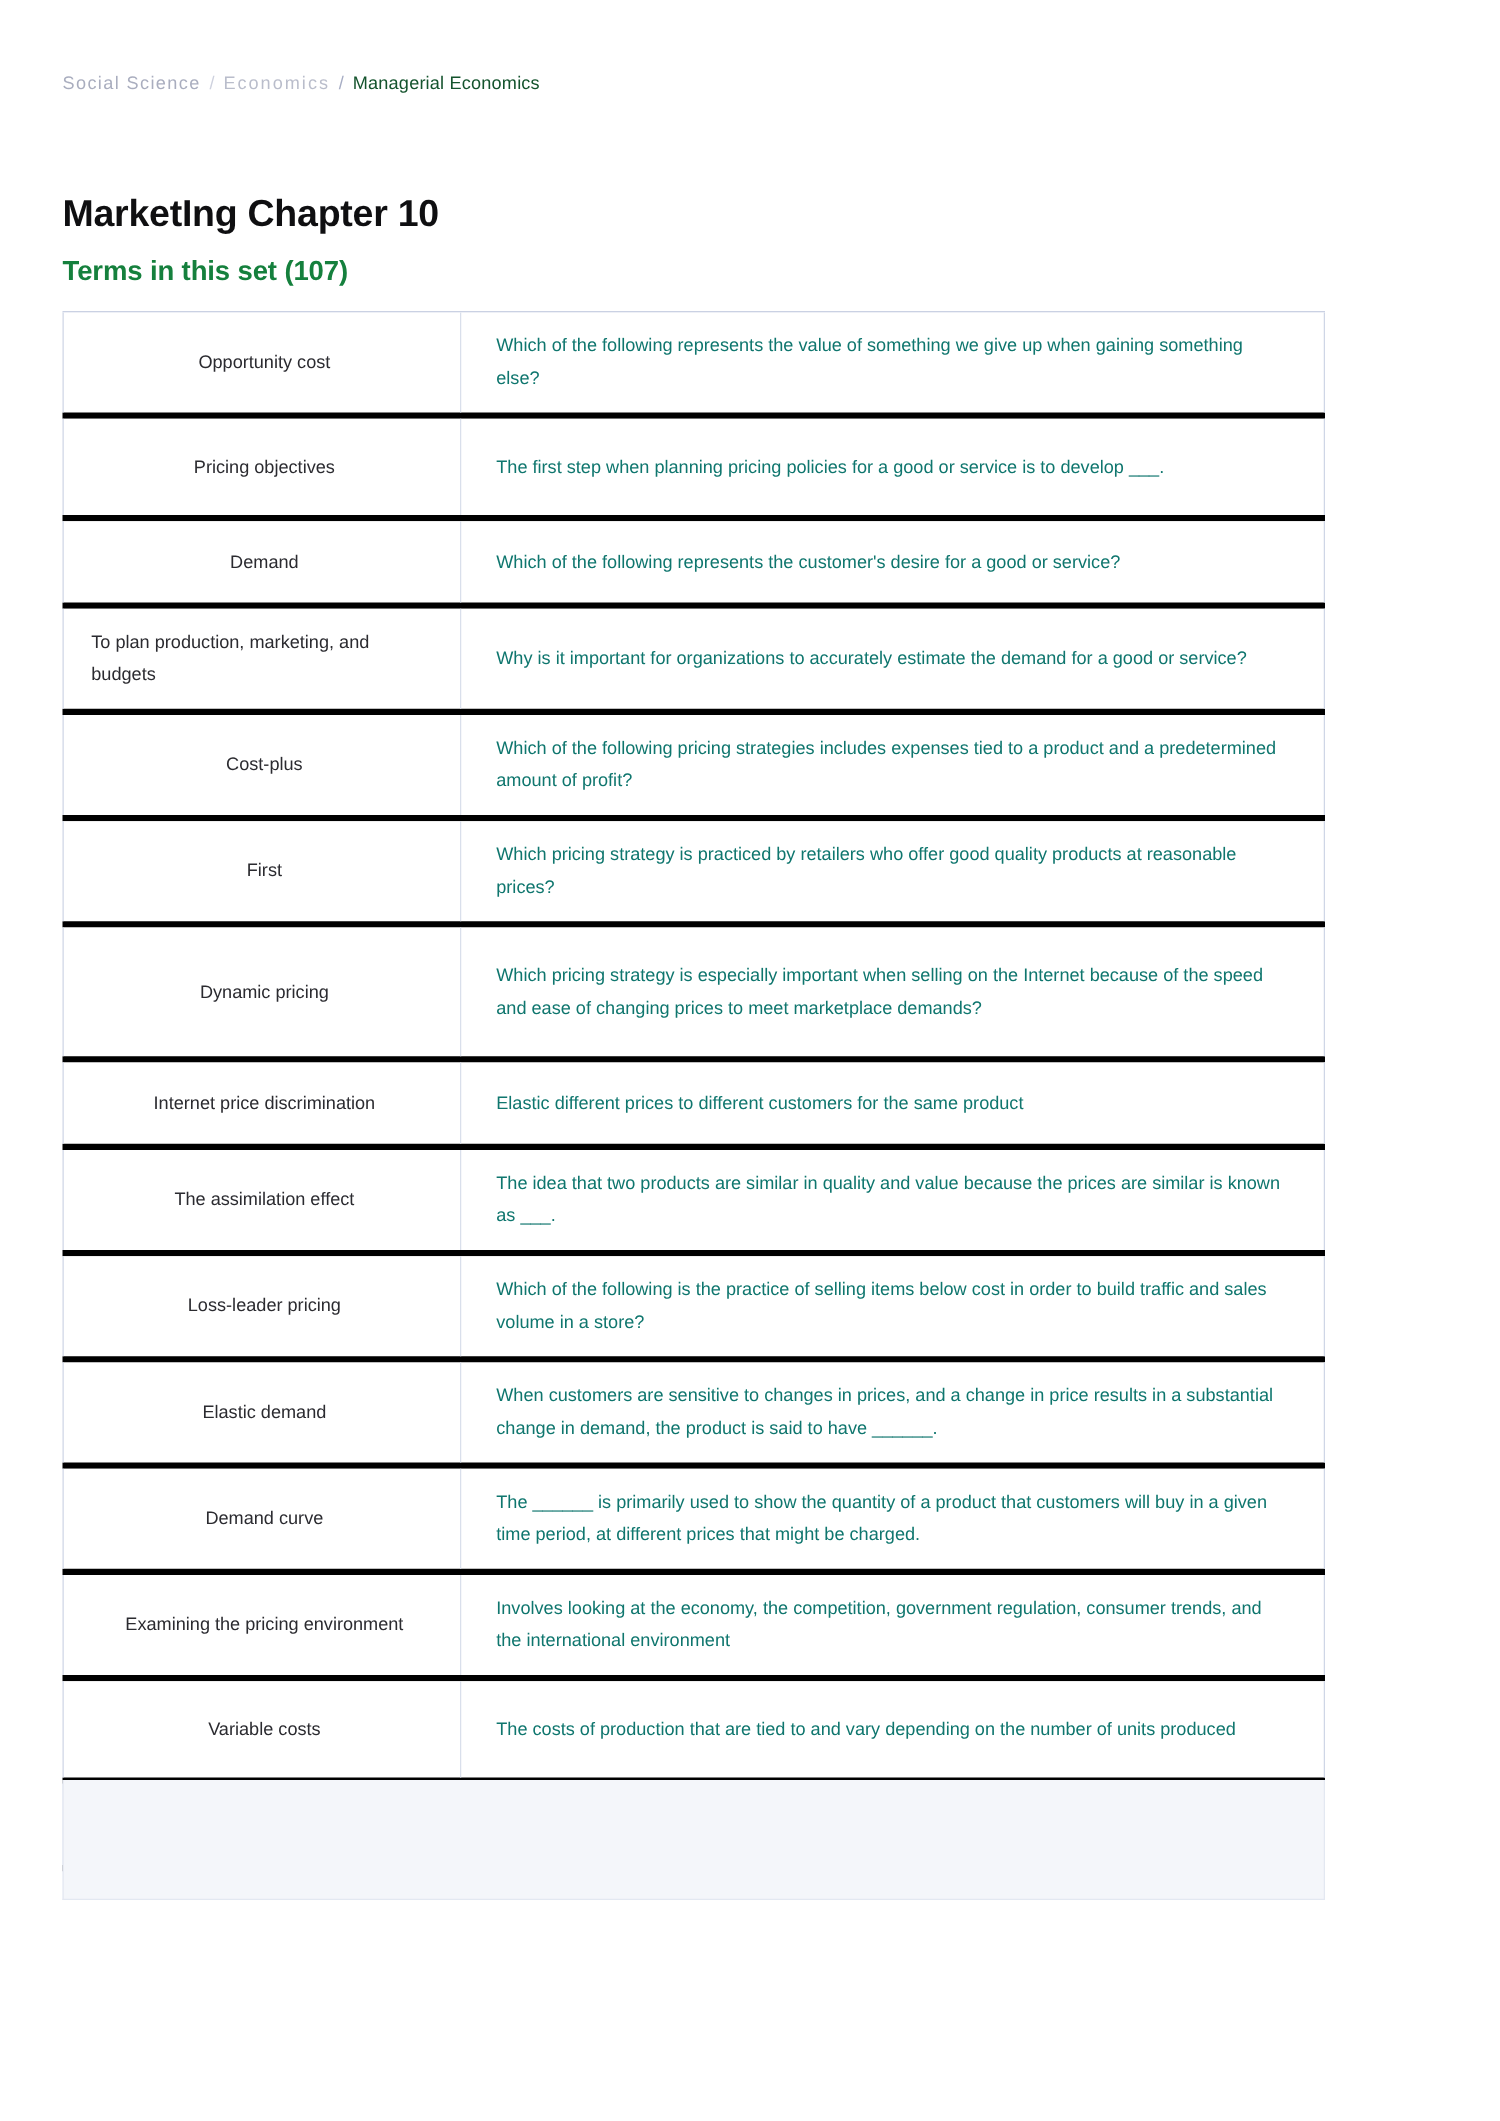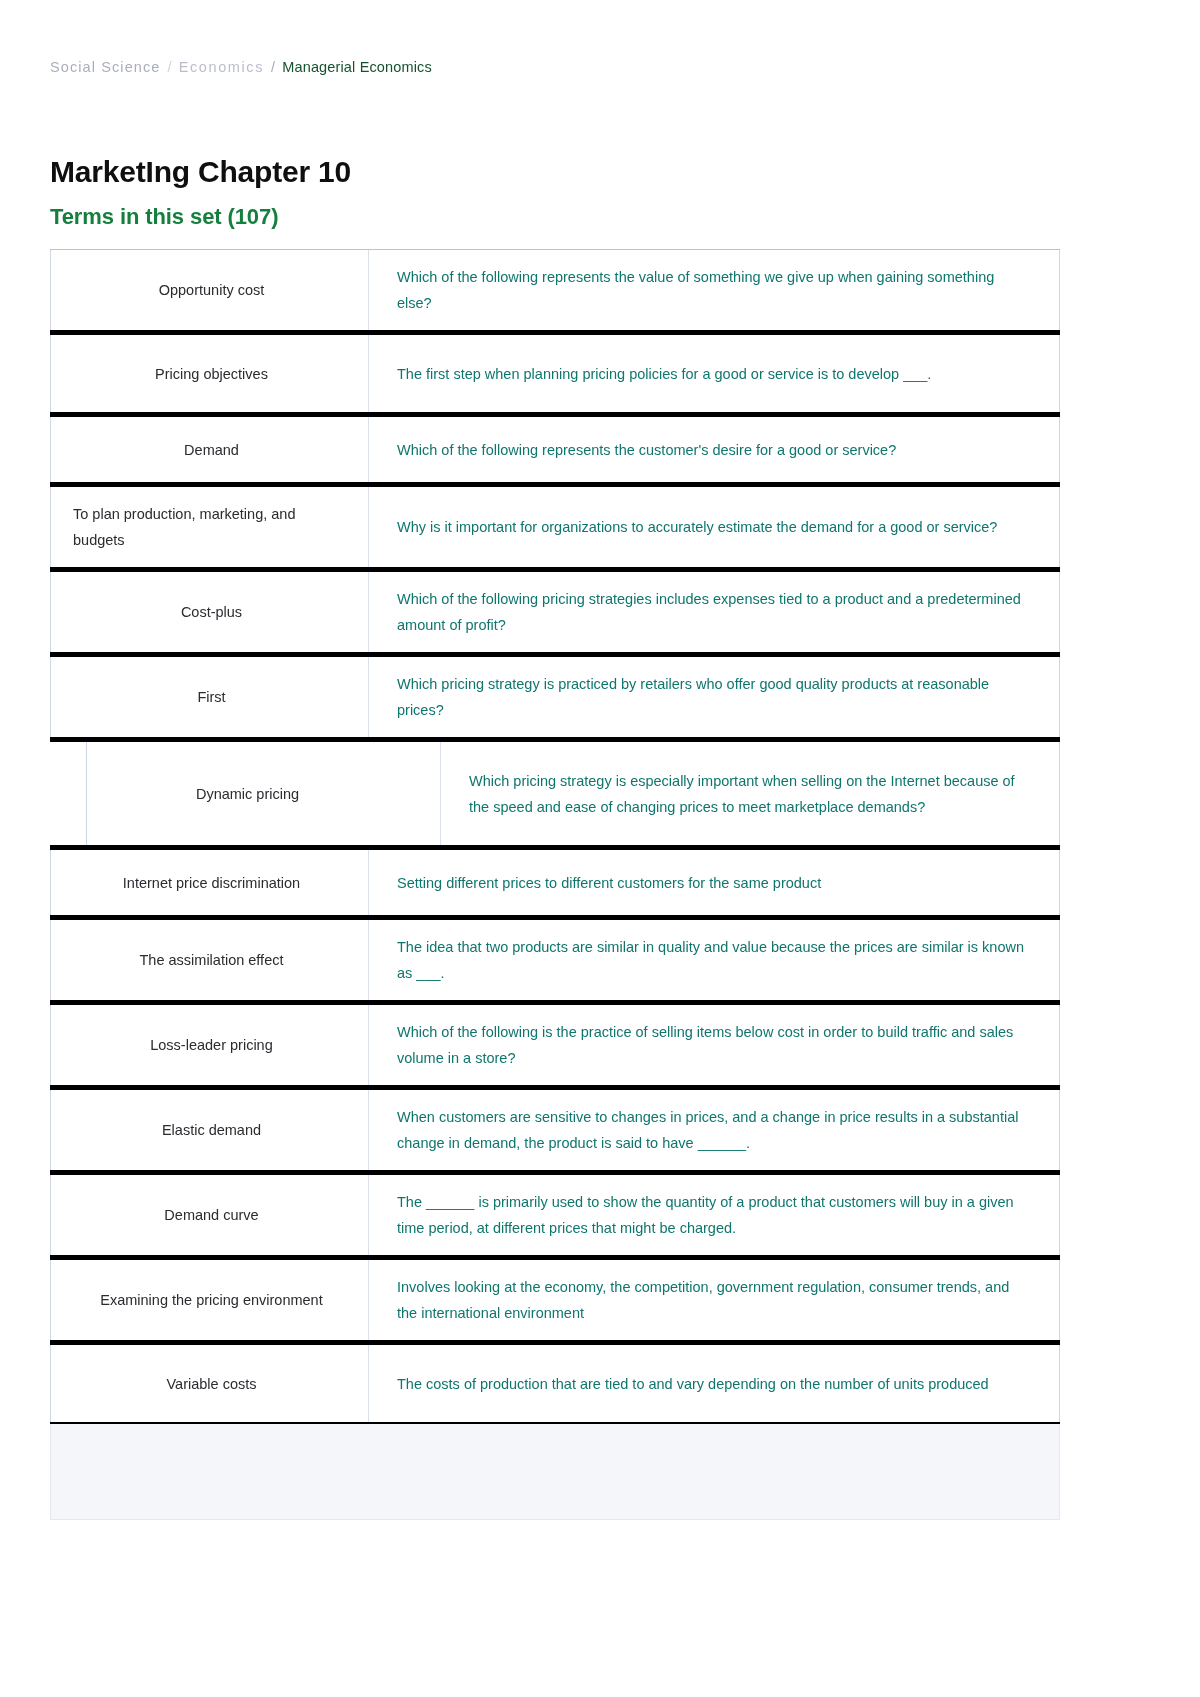--- a/index.html
+++ b/index.html
@@ -132,21 +132,21 @@
     line-height: 26px;
     color: #0f766e;
     border-left: 1px solid #d9dfeb;
     border-right: 1px solid #cfd6e6;
   }
   .cell-def span, .cell-term span { display: block; }
 
   
   .h-1 { min-height: 82px; }
   .h-2 { min-height: 70px; }
-  .h-3 { min-height: 108px; gap: 36px; }
+  .h-3 { min-height: 108px; }
 
   
   .bottom-panel {
     position: absolute;
     left: 50px;
     top: 1424px;
     width: 1010px;
     height: 96px;
     background: #f4f6fa;
     border-left: 1px solid #e3e8f1;
@@ -227,21 +227,21 @@
         </div>
         <div class="cell-def">
           <span>Which pricing strategy is especially important when selling on the Internet because of the speed and ease of changing prices to meet marketplace demands?</span>
         </div>
       </div>
       <div class="term-row h-2">
         <div class="cell-term">
           <span>Internet price discrimination</span>
         </div>
         <div class="cell-def">
-          <span>Setting different prices to different customers for the same product</span>
+          <span>Elastic different prices to different customers for the same product</span>
         </div>
       </div>
       <div class="term-row h-1">
         <div class="cell-term">
           <span>The assimilation effect</span>
         </div>
         <div class="cell-def">
           <span>The idea that two products are similar in quality and value because the prices are similar is known as ___.</span>
         </div>
       </div>

